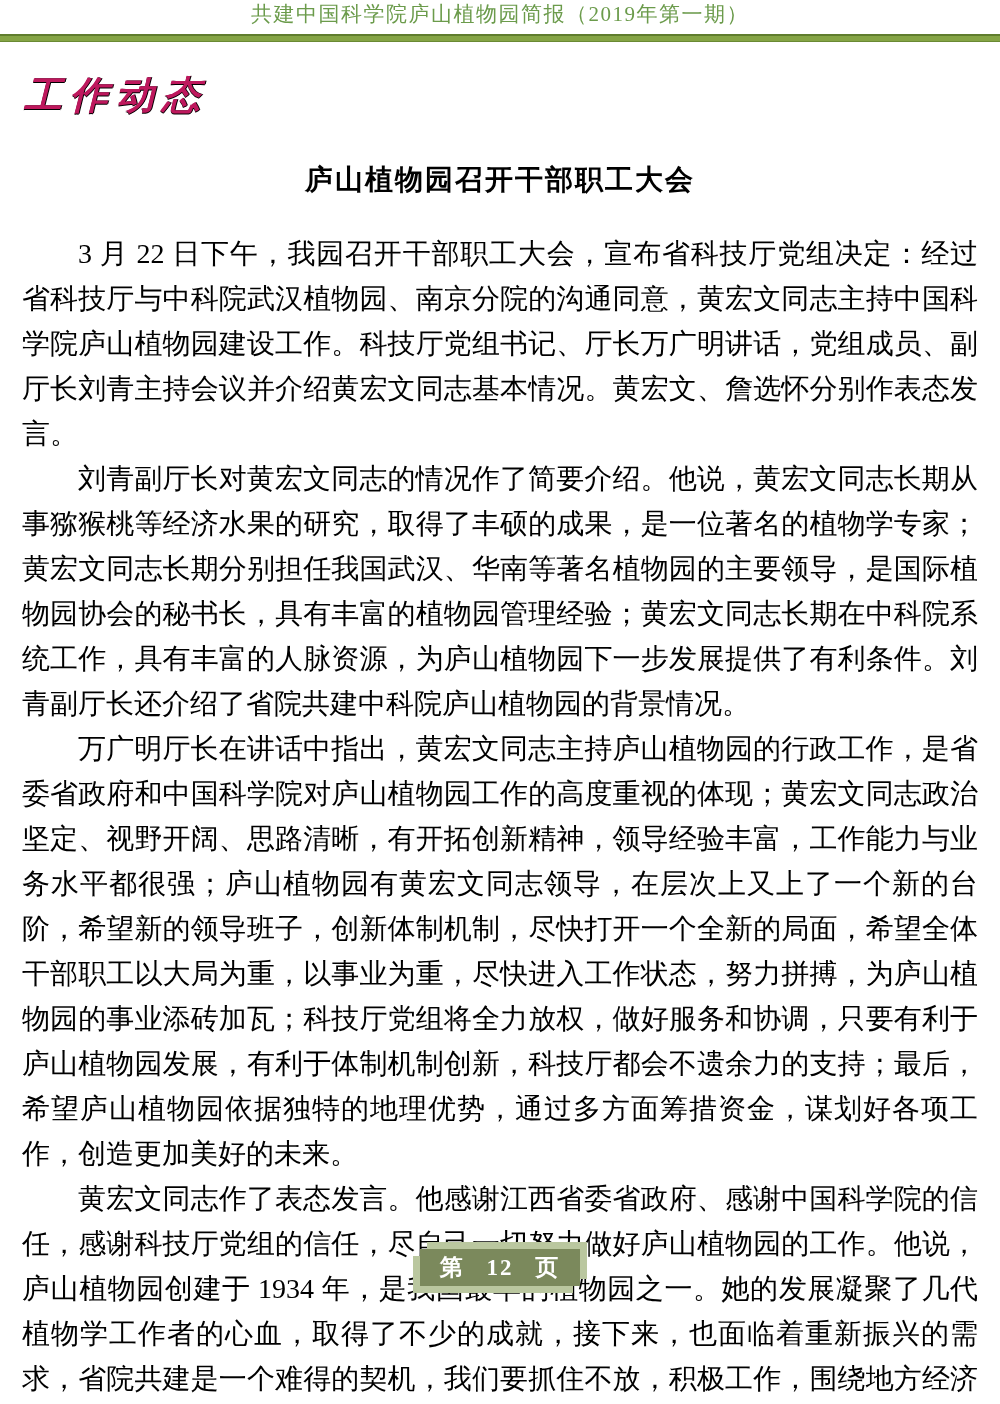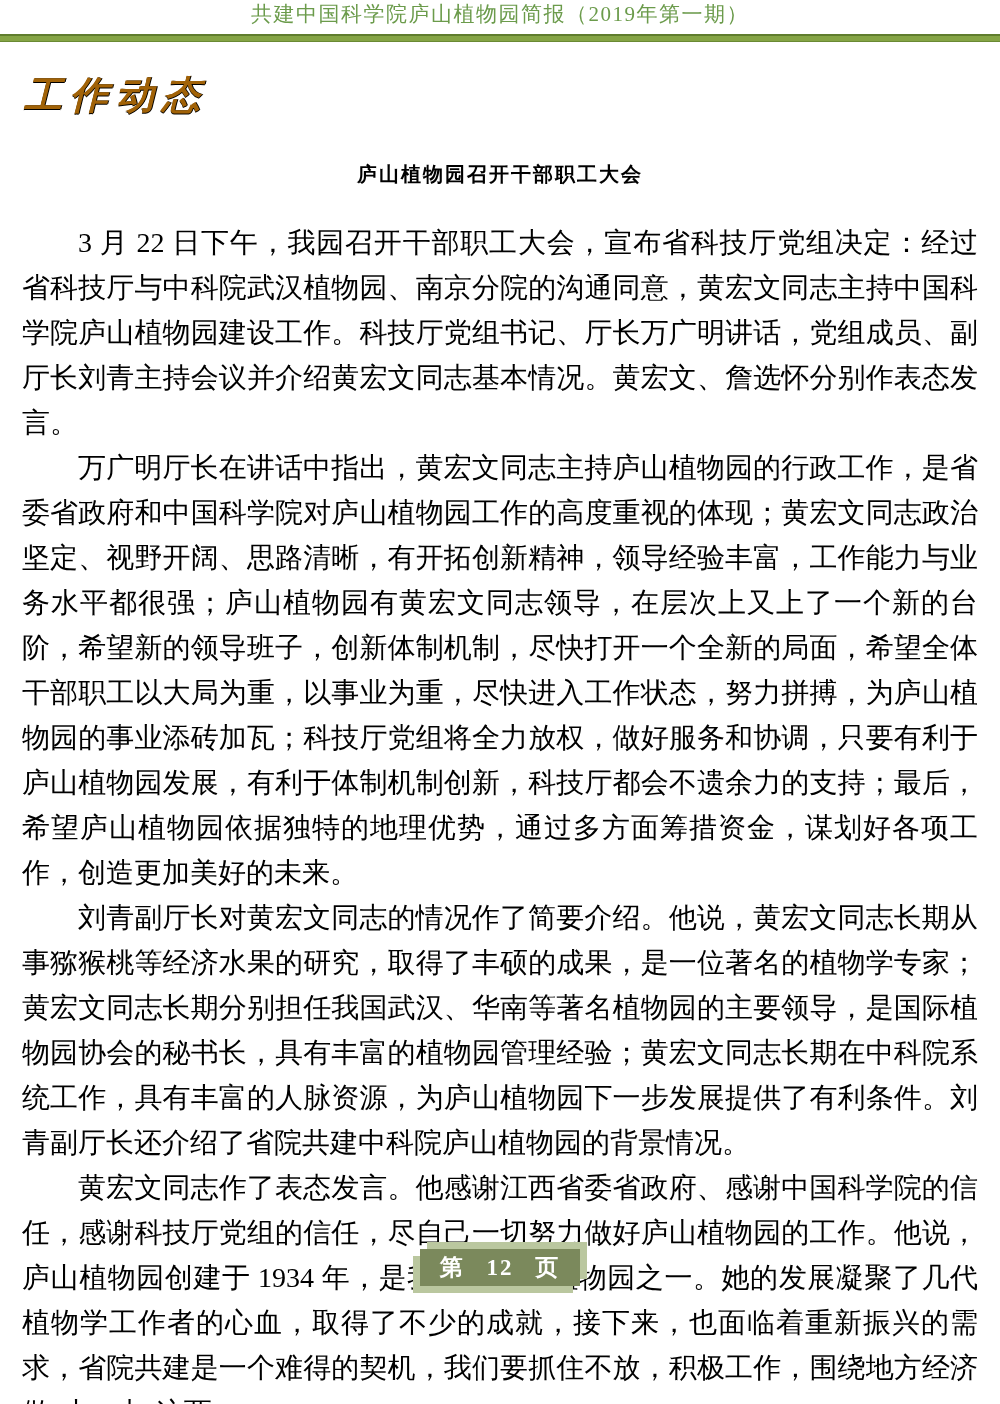--- a/index.html
+++ b/index.html
@@ -29,32 +29,32 @@
     background: linear-gradient(to bottom, #5f7d2d 0px, #5f7d2d 2px, #85a445 2px, #85a445 7px, #6a8a33 7px, #6a8a33 8px);
   }
 
   
   .section-heading {
     margin: 28px 0 0 24px;
     font-size: 38px;
     font-weight: 900;
     font-style: italic;
     letter-spacing: 8px;
-    color: #a16207;
+    color: #be185d;
     font-family: "DejaVu Serif", serif;
     text-shadow: 1px 0 0 #000, 0 1px 0 #000;
   }
 
   
   .article-title {
     margin: 40px 0 0 0;
     text-align: center;
     font-family: "DejaVu Sans", "Liberation Sans", sans-serif;
     font-weight: bold;
-    font-size: 20px;
+    font-size: 28px;
     letter-spacing: 2px;
     color: #000000;
   }
 
   
   .body-text {
     margin: 32px 22px 0 22px;
     font-size: 28px;
     line-height: 45px;
     color: #000000;
@@ -96,22 +96,22 @@
     <div class="header-title">共建中国科学院庐山植物园简报（2019年第一期）</div>
     <div class="header-rule"></div>
   </div>
 
   <div class="section-heading">工作动态</div>
 
   <h1 class="article-title">庐山植物园召开干部职工大会</h1>
 
   <div class="body-text">
     <p>3 月 22 日下午，我园召开干部职工大会，宣布省科技厅党组决定：经过省科技厅与中科院武汉植物园、南京分院的沟通同意，黄宏文同志主持中国科学院庐山植物园建设工作。科技厅党组书记、厅长万广明讲话，党组成员、副厅长刘青主持会议并介绍黄宏文同志基本情况。黄宏文、詹选怀分别作表态发言。</p>
+    <p>刘青副厅长对黄宏文同志的情况作了简要介绍。他说，黄宏文同志长期从事猕猴桃等经济水果的研究，取得了丰硕的成果，是一位著名的植物学专家；黄宏文同志长期分别担任我国武汉、华南等著名植物园的主要领导，是国际植物园协会的秘书长，具有丰富的植物园管理经验；黄宏文同志长期在中科院系统工作，具有丰富的人脉资源，为庐山植物园下一步发展提供了有利条件。刘青副厅长还介绍了省院共建中科院庐山植物园的背景情况。</p>
     <p>万广明厅长在讲话中指出，黄宏文同志主持庐山植物园的行政工作，是省委省政府和中国科学院对庐山植物园工作的高度重视的体现；黄宏文同志政治坚定、视野开阔、思路清晰，有开拓创新精神，领导经验丰富，工作能力与业务水平都很强；庐山植物园有黄宏文同志领导，在层次上又上了一个新的台阶，希望新的领导班子，创新体制机制，尽快打开一个全新的局面，希望全体干部职工以大局为重，以事业为重，尽快进入工作状态，努力拼搏，为庐山植物园的事业添砖加瓦；科技厅党组将全力放权，做好服务和协调，只要有利于庐山植物园发展，有利于体制机制创新，科技厅都会不遗余力的支持；最后，希望庐山植物园依据独特的地理优势，通过多方面筹措资金，谋划好各项工作，创造更加美好的未来。</p>
-    <p>刘青副厅长对黄宏文同志的情况作了简要介绍。他说，黄宏文同志长期从事猕猴桃等经济水果的研究，取得了丰硕的成果，是一位著名的植物学专家；黄宏文同志长期分别担任我国武汉、华南等著名植物园的主要领导，是国际植物园协会的秘书长，具有丰富的植物园管理经验；黄宏文同志长期在中科院系统工作，具有丰富的人脉资源，为庐山植物园下一步发展提供了有利条件。刘青副厅长还介绍了省院共建中科院庐山植物园的背景情况。</p>
     <p>黄宏文同志作了表态发言。他感谢江西省委省政府、感谢中国科学院的信任，感谢科技厅党组的信任，尽自己一切努力做好庐山植物园的工作。他说，庐山植物园创建于 1934 年，是我国最早的植物园之一。她的发展凝聚了几代植物学工作者的心血，取得了不少的成就，接下来，也面临着重新振兴的需求，省院共建是一个难得的契机，我们要抓住不放，积极工作，围绕地方经济做“山”“水”这两</p>
   </div>
 
   <div class="footer">
     <div class="page-number-box">第 12 页</div>
   </div>
 
 </div>
 
 </body></html>

